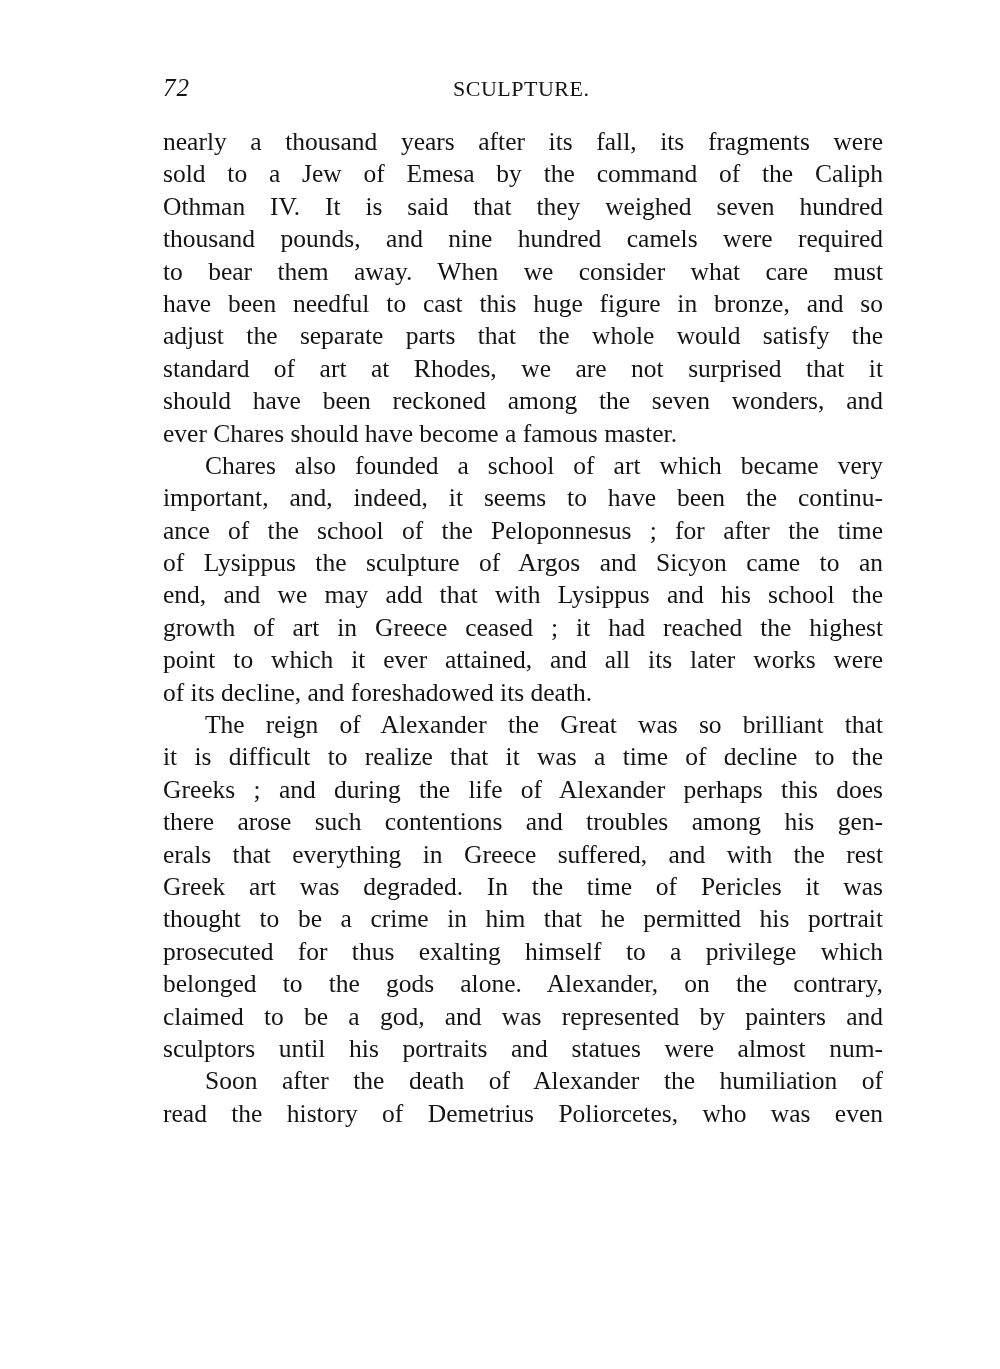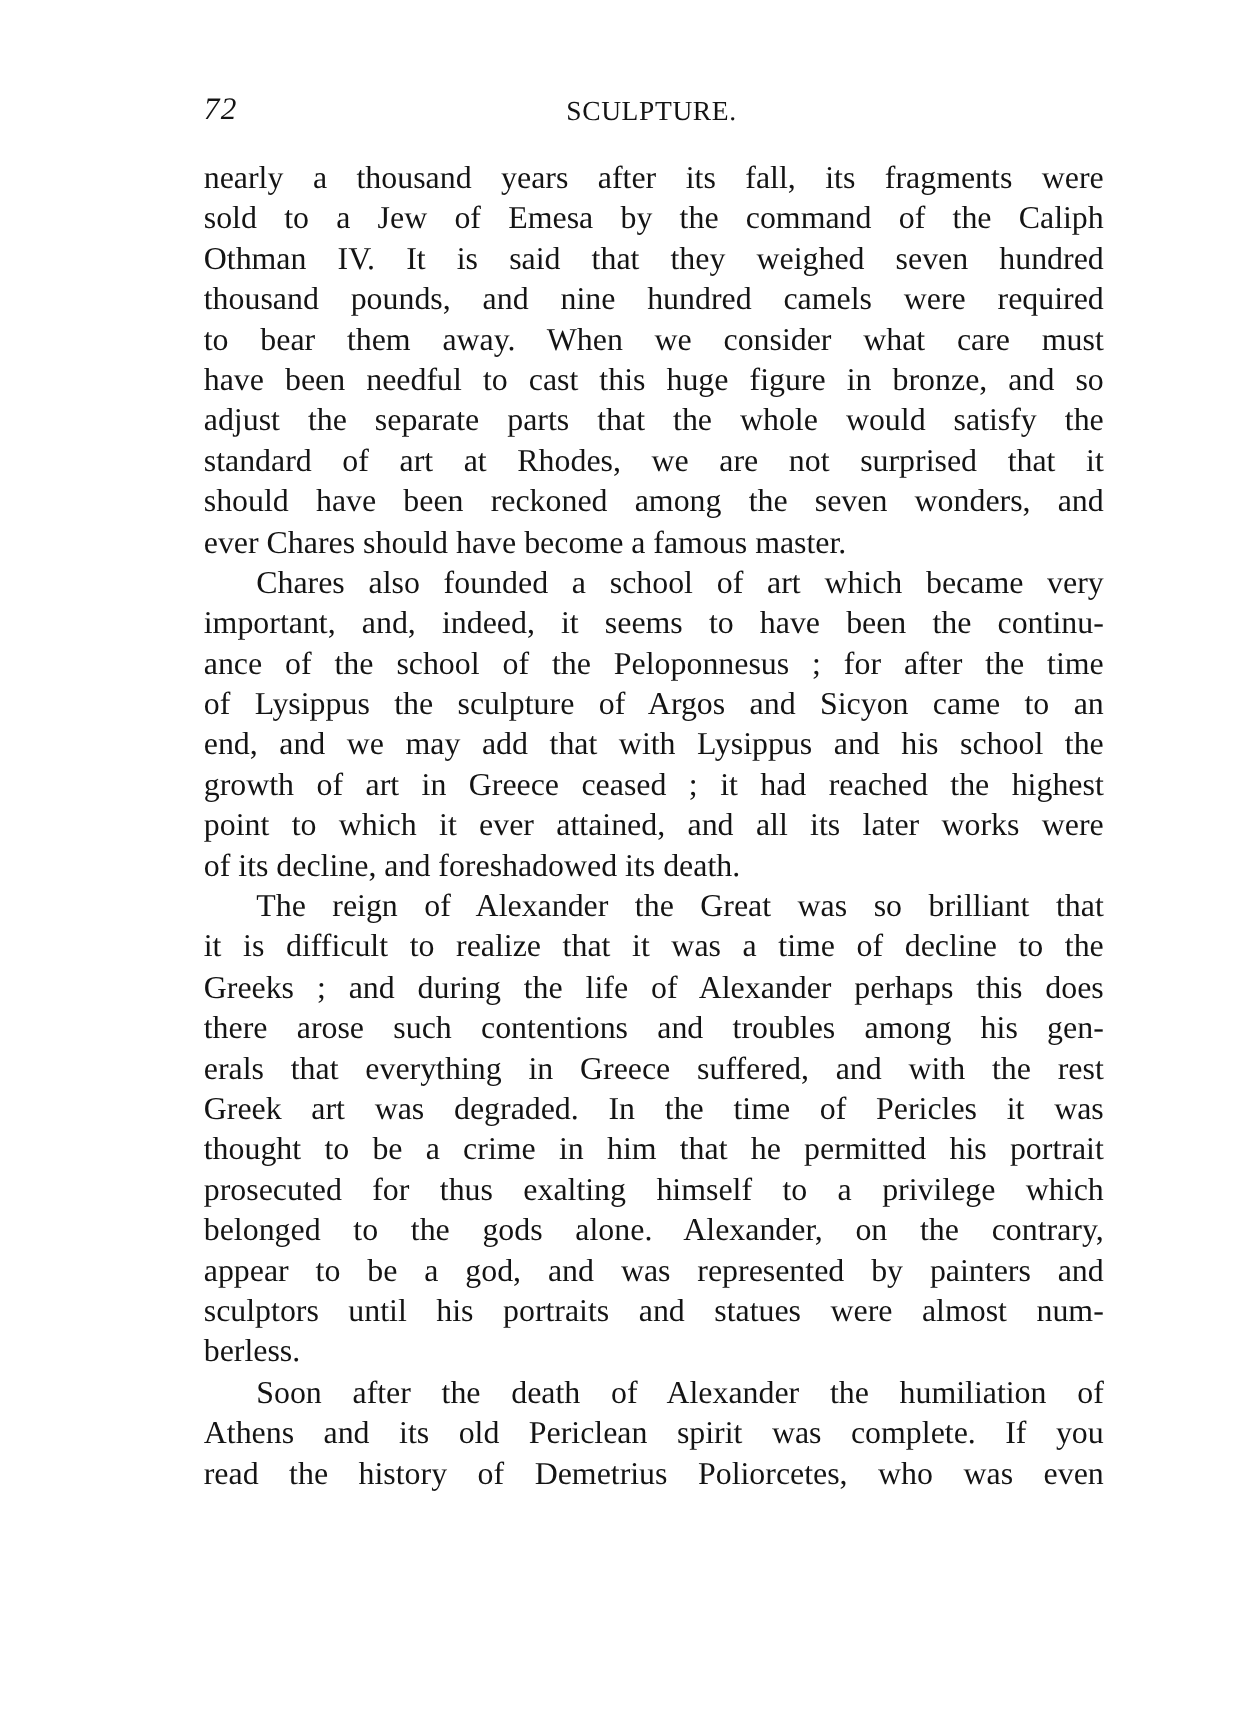--- a/index.html
+++ b/index.html
@@ -100,23 +100,21 @@
       <div class="paragraph">
         <div class="line indent">The reign of Alexander the Great was so brilliant that</div>
         <div class="line">it is difficult to realize that it was a time of decline to the</div>
         <div class="line">Greeks ; and during the life of Alexander perhaps this does</div>
         <div class="line">there arose such contentions and troubles among his gen-</div>
         <div class="line">erals that everything in Greece suffered, and with the rest</div>
         <div class="line">Greek art was degraded.  In the time of Pericles it was</div>
         <div class="line">thought to be a crime in him that he permitted his portrait</div>
         <div class="line">prosecuted for thus exalting himself to a privilege which</div>
         <div class="line">belonged to the gods alone.  Alexander, on the contrary,</div>
-        <div class="line">appear to be a god, and was represented by painters and</div>
+        <div class="line">claimed to be a god, and was represented by painters and</div>
         <div class="line">sculptors until his portraits and statues were almost num-</div>
-        <div class="line last">berless.</div>
       </div>
       <div class="paragraph">
         <div class="line indent">Soon after the death of Alexander the humiliation of</div>
-        <div class="line">Athens and its old Periclean spirit was complete.  If you</div>
         <div class="line">read the history of Demetrius Poliorcetes, who was even</div>
       </div>
     </div>
 </div>
 
 </body></html>

